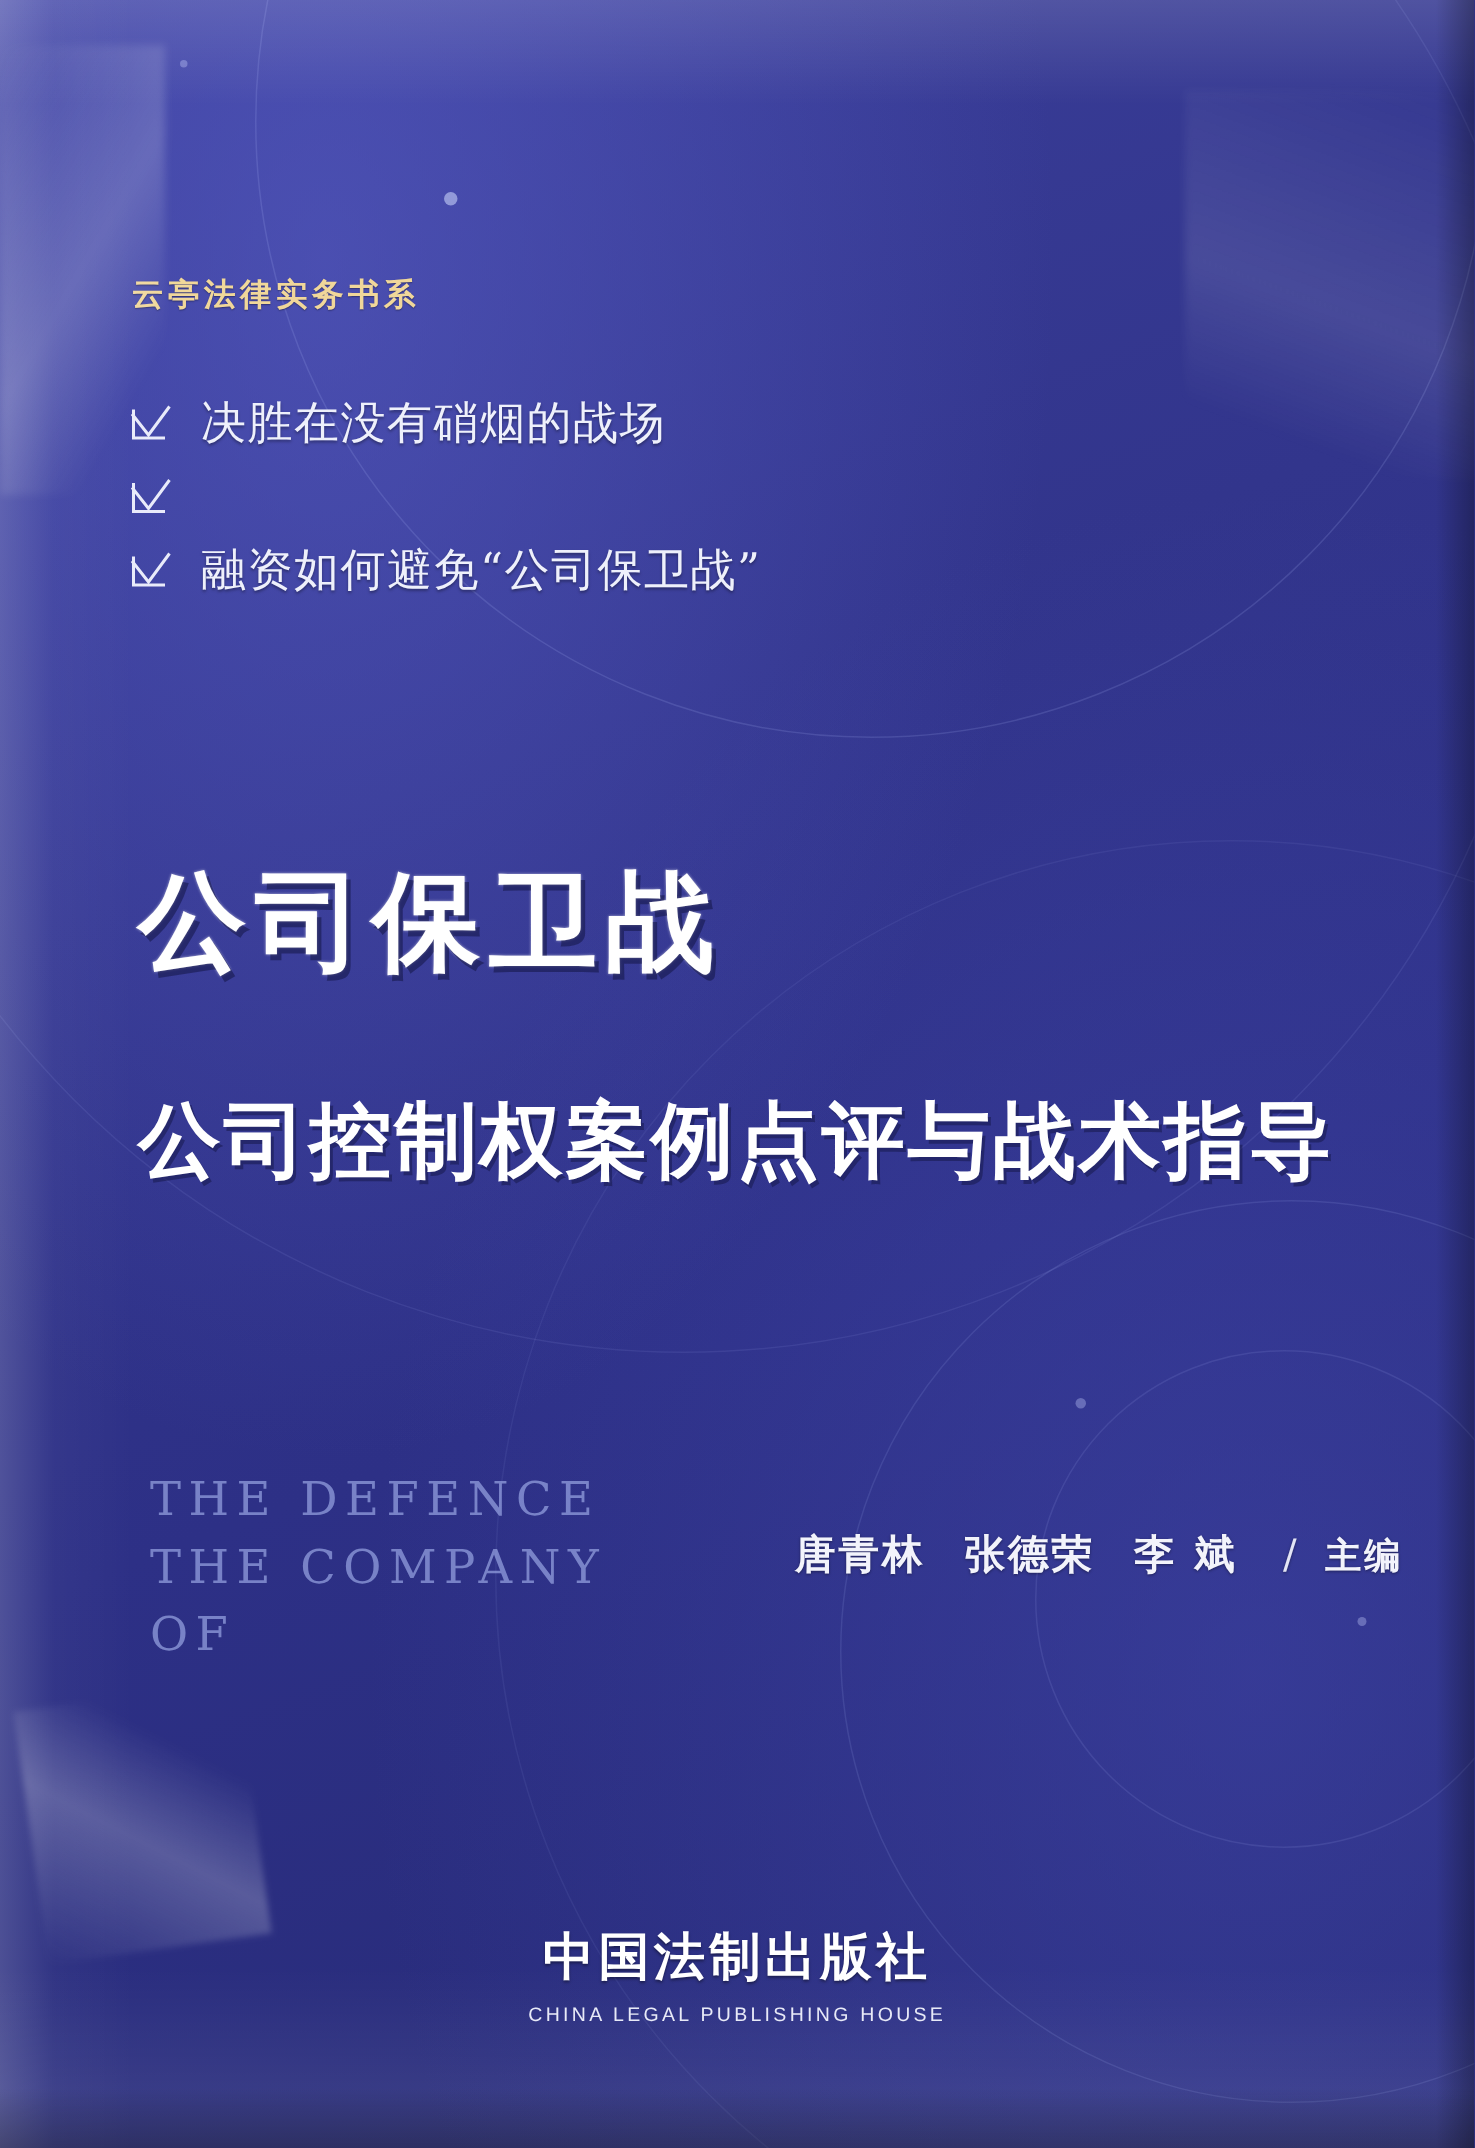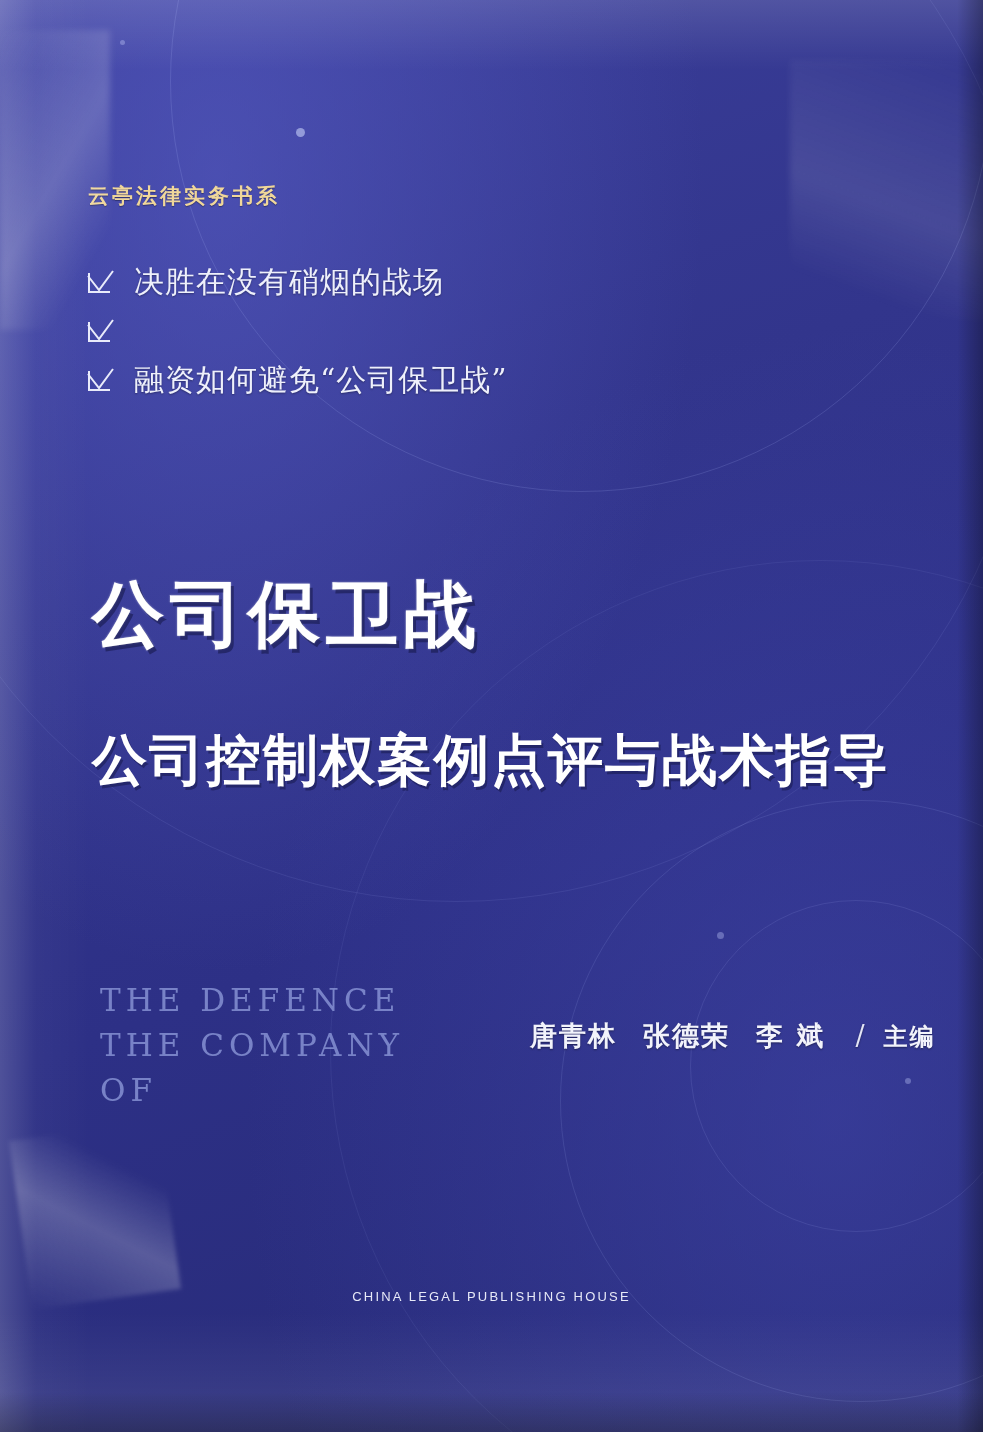--- a/index.html
+++ b/index.html
@@ -294,20 +294,21 @@
     <div>THE DEFENCE</div>
     <div>THE COMPANY</div>
     <div>OF</div>
   </div>
 
   <div class="authors">
     <span class="name">唐青林</span><span class="name">张德荣</span><span class="name">李 斌</span><span class="sep">/</span><span class="role">主编</span>
   </div>
 
   <div class="publisher">
+    <div class="pub-cn">中国法制出版社</div>
     <div class="pub-en">CHINA LEGAL PUBLISHING HOUSE</div>
   </div>
 
   <div class="wrap-gloss gloss-top"></div>
   <div class="wrap-gloss gloss-left-top"></div>
   <div class="wrap-gloss gloss-bottom"></div>
   <div class="wrap-gloss gloss-streak-1"></div>
   <div class="wrap-gloss gloss-streak-2"></div>
   <div class="wrap-gloss gloss-streak-3"></div>
   <div class="wrap-gloss edge-dark-right"></div>

